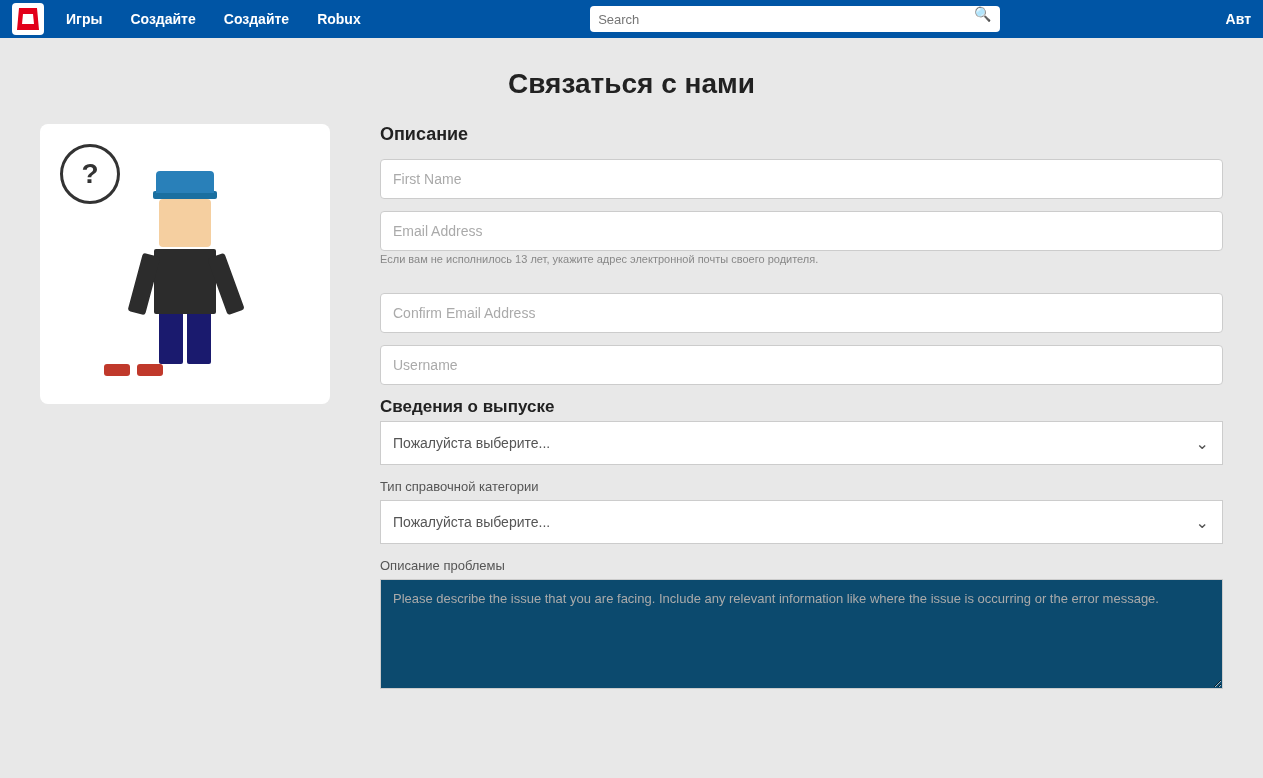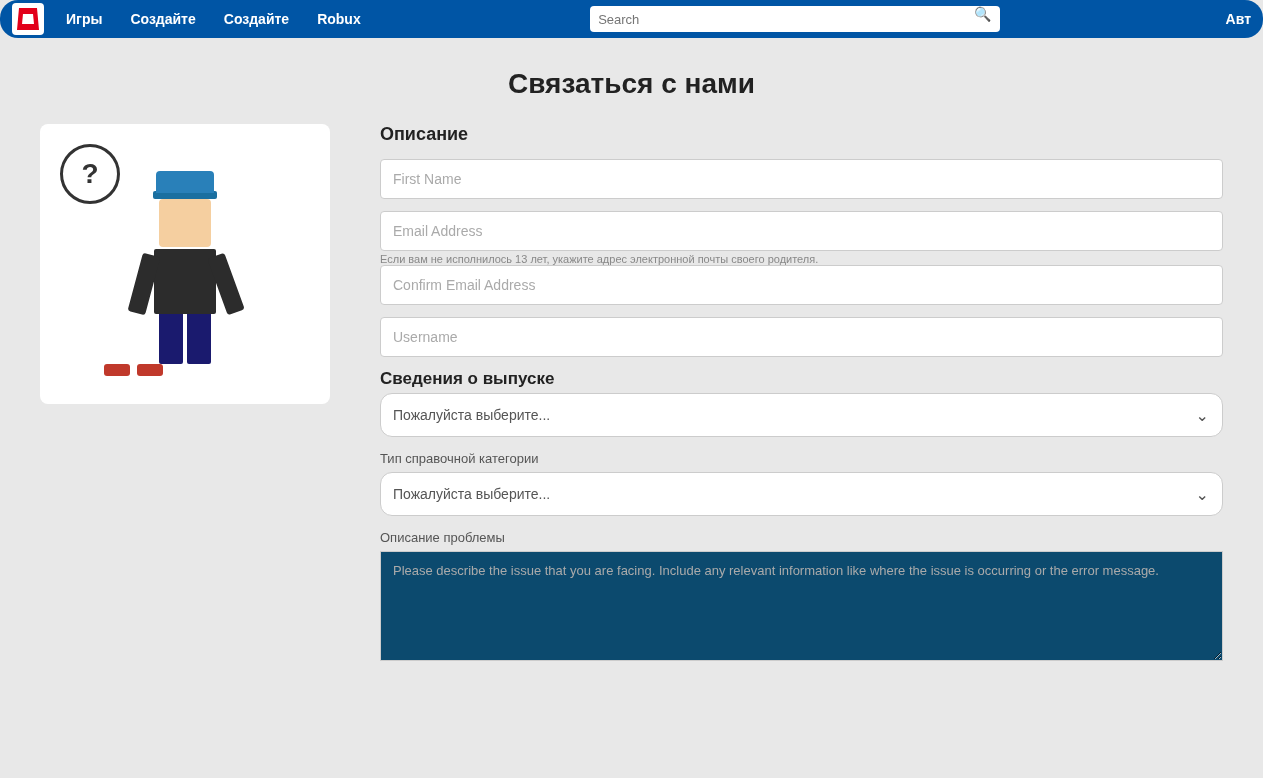--- a/index.html
+++ b/index.html
@@ -6,21 +6,20 @@
     body { font-family: Arial, sans-serif; background: #e8e8e8; min-height: 778px; }
 
     
     .navbar {
       background: #0055a5;
       height: 38px;
       display: flex;
       align-items: center;
       padding: 0 12px;
       gap: 0;
-      border-radius: 18px;
     }
     .navbar-links {
       display: flex;
       align-items: center;
       gap: 0;
     }
     .navbar-link {
       color: #fff;
       font-size: 14px;
       font-weight: bold;
@@ -213,42 +212,42 @@
       color: #999;
       background: #fff;
       margin-bottom: 12px;
       outline: none;
     }
     .form-input::placeholder { color: #aaa; }
     .helper-text {
       font-size: 11px;
       color: #888;
       margin-top: -10px;
-      margin-bottom: 0;
+      margin-bottom: 28px;
     }
     .section-title-2 {
       font-size: 17px;
       font-weight: bold;
       color: #222;
       margin-bottom: 4px;
     }
     .sub-label {
       font-size: 13px;
       color: #555;
       margin-bottom: 8px;
     }
     .form-select-wrapper {
       position: relative;
       margin-bottom: 14px;
     }
     .form-select {
       width: 100%;
       height: 44px;
       border: 1px solid #ccc;
-      border-radius: 12px;
+      border-radius: 0;
       padding: 0 12px;
       font-size: 14px;
       color: #555;
       background: #fff;
       appearance: none;
       -webkit-appearance: none;
       outline: none;
       cursor: pointer;
     }
     .chevron-icon {

